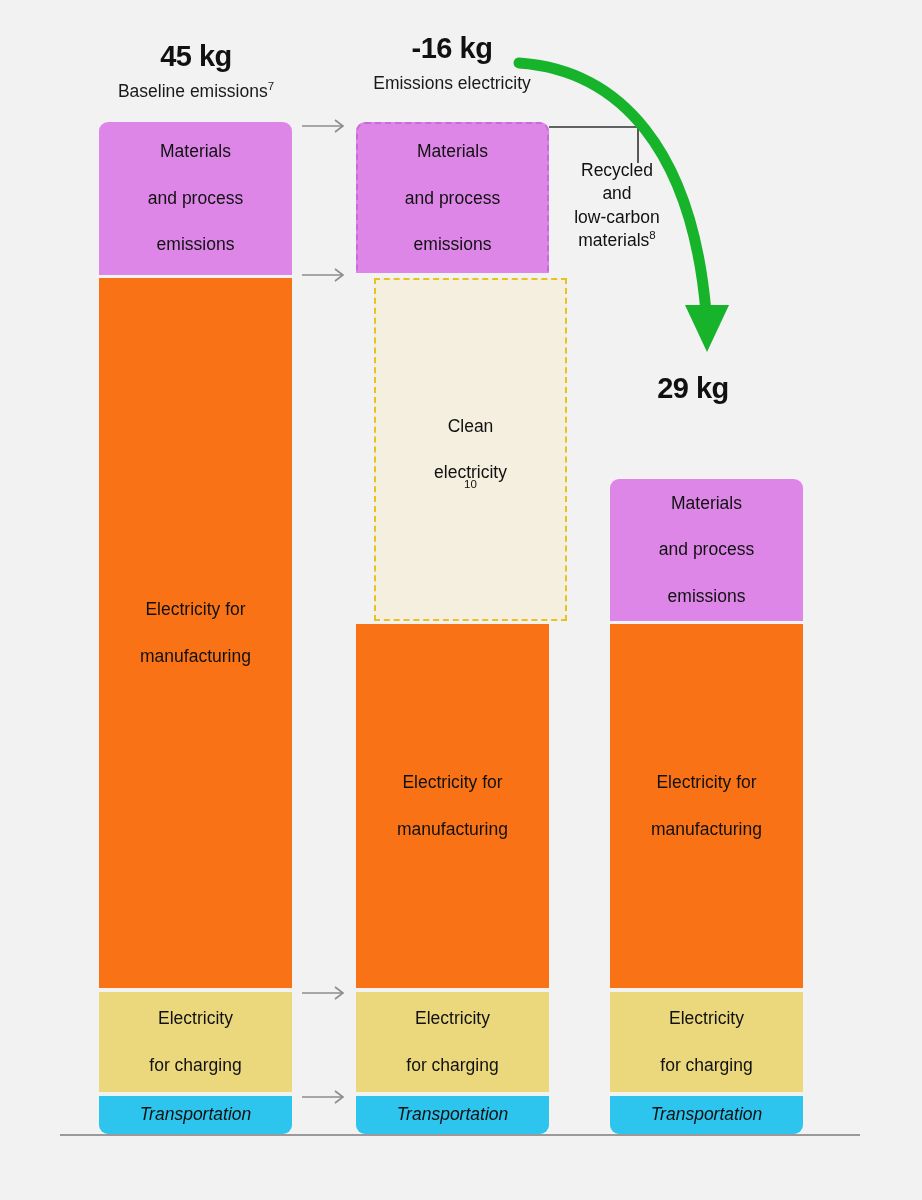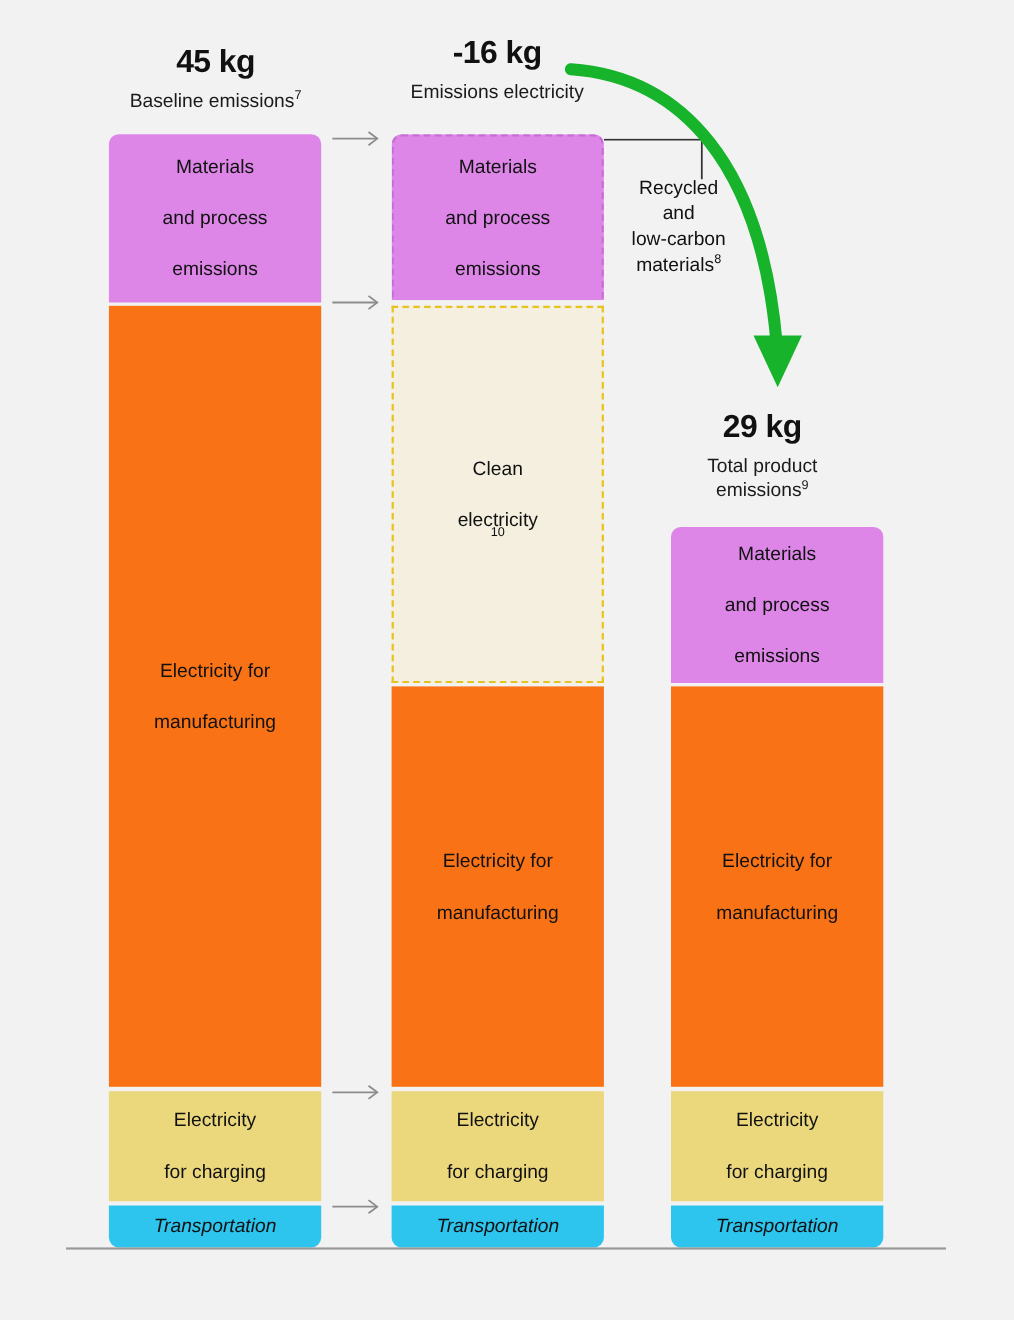--- a/index.html
+++ b/index.html
@@ -44,20 +44,21 @@
   .dashed-purple {
     background: #DD86E8;
     border-top: 2px dashed #C86BD6;
     border-left: 2px dashed #C86BD6;
     border-right: 2px dashed #C86BD6;
     border-radius: 9px 9px 0 0;
   }
   .dashed-gold {
     background: #F4EFDF;
     border: 2px dashed #E8C21E;
+    margin-left: 18px;
   }
 
   
   .baseline {
     position: absolute; background: #9a9a9a; height: 2px;
   }
 
   
   .conn { position: absolute; }
   .conn svg { display: block; }
@@ -86,24 +87,20 @@
 
   <div class="col-head" style="left:316px; top:34px; width:272px;">
     <div class="col-value">-16 kg</div>
     <div class="col-label">
       <span>Emissions electricity</span>
     </div>
   </div>
 
   <div class="col-head" style="left:557px; top:374px; width:272px;">
     <div class="col-value">29 kg</div>
-    <div class="col-label">
-      <span>Total product</span><br>
-      <span>emissions</span><span class="sup">9</span>
-    </div>
   </div>
 
   <div class="column" style="left:99px; top:122px; width:193px; height:1012px;">
 
     <div class="seg c-materials round-top" style="top:0px; height:153px;">
       <span>
         <span>Materials</span><br>
         <span>and process</span><br>
         <span>emissions</span>
       </span>

